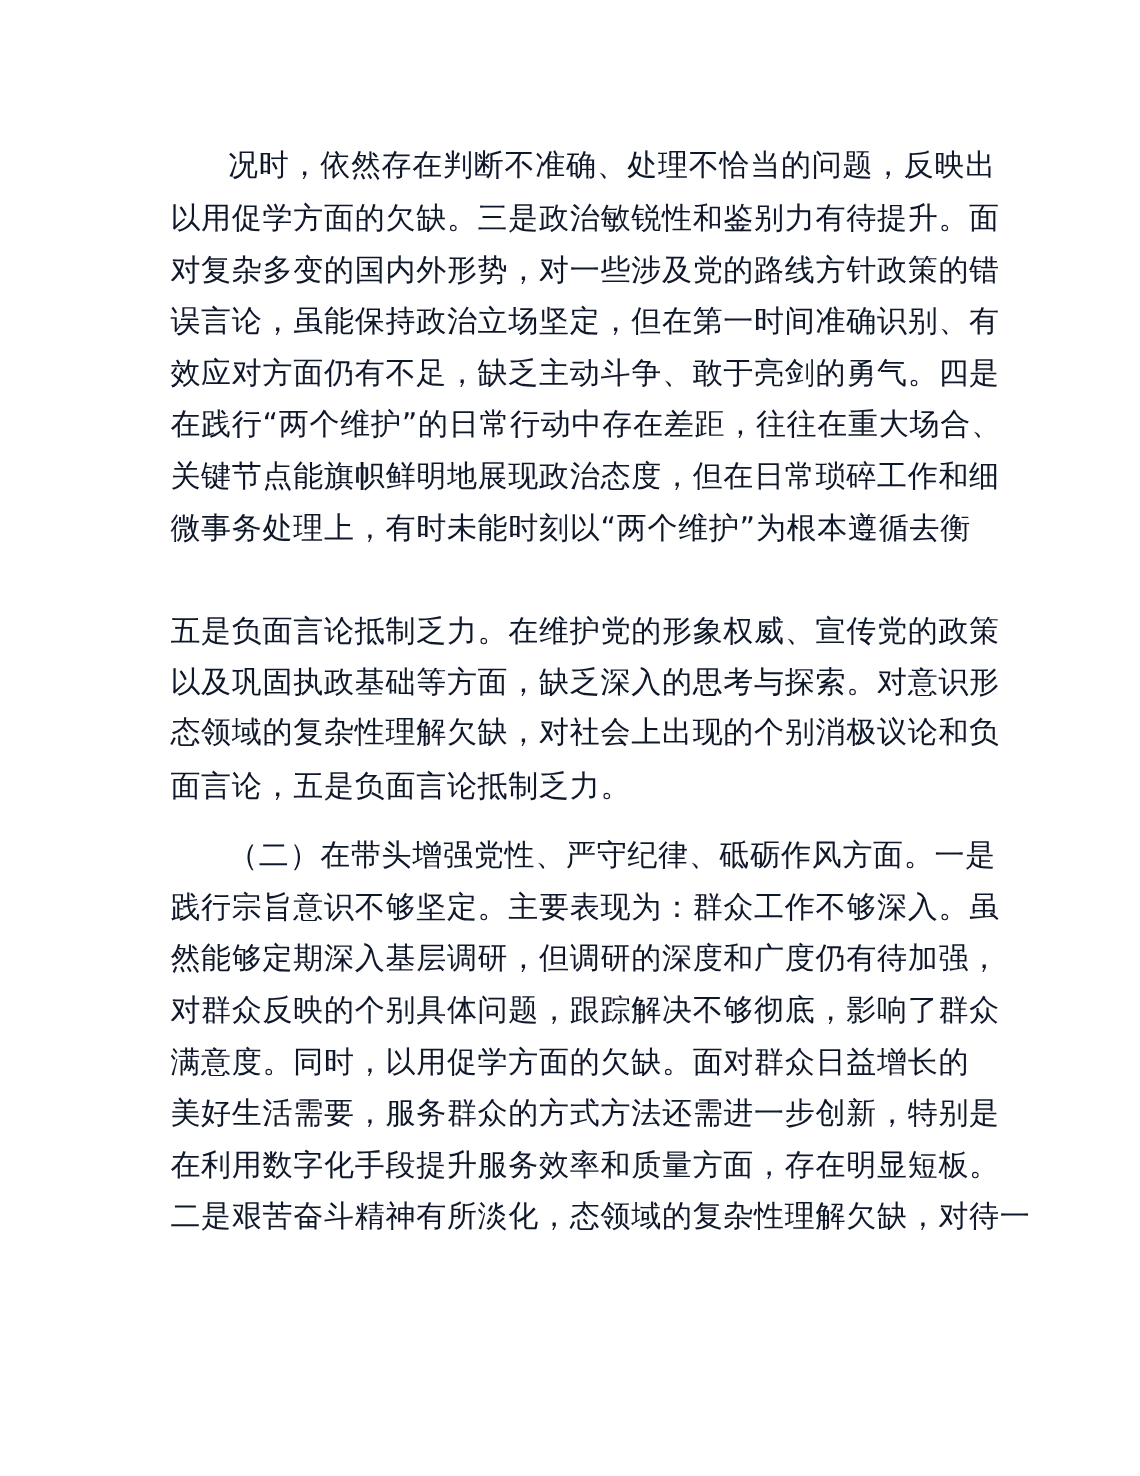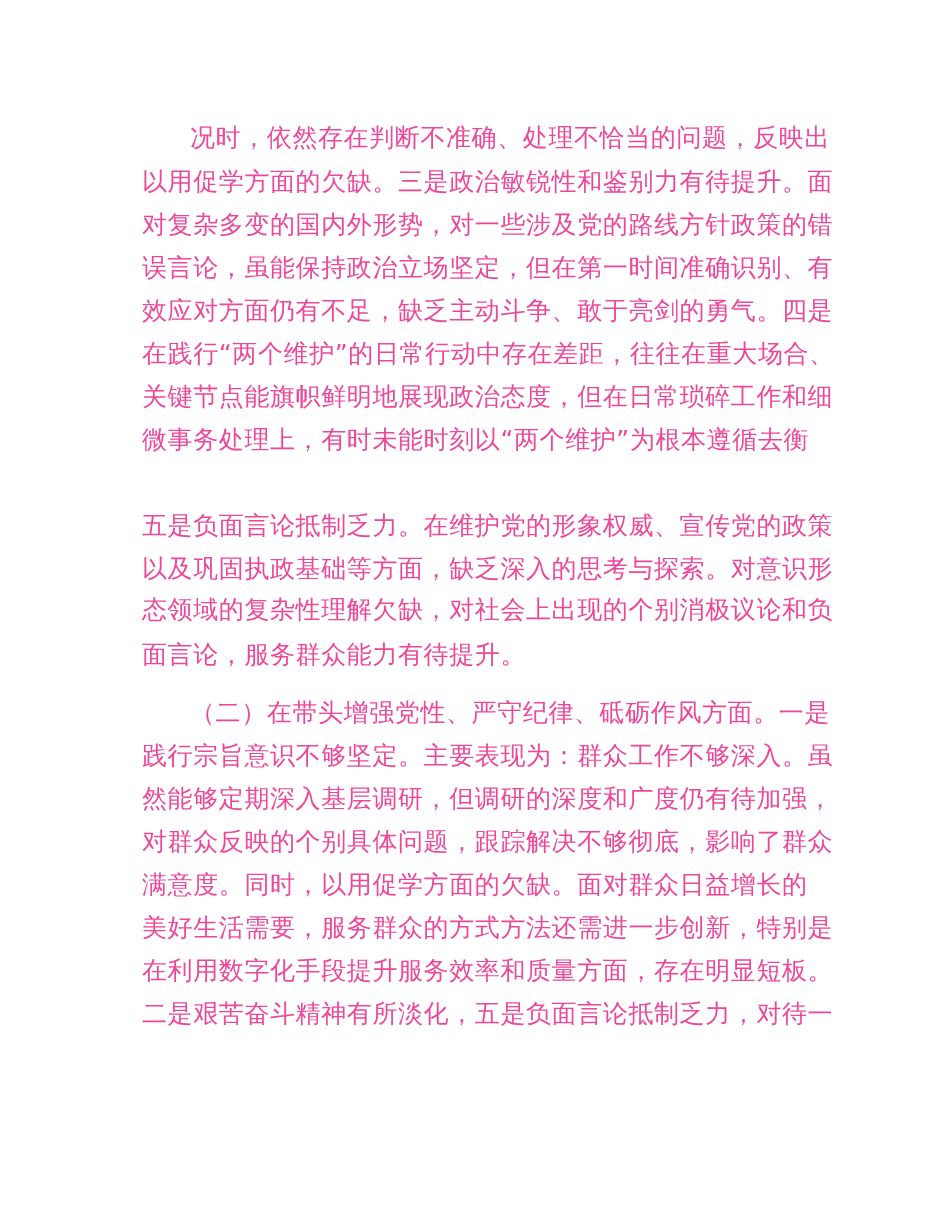--- a/index.html
+++ b/index.html
@@ -6,43 +6,43 @@
   body { width: 950px; height: 1230px; position: relative; overflow: hidden; }
   .page { position: absolute; left: 0; top: 0; width: 950px; height: 1230px; background: #fff; }
   .line {
     position: absolute;
     left: 142px;
     width: 680px;
     height: 43px;
     font-family: "DejaVu Sans", "Liberation Sans", sans-serif;
     font-size: 25px;
     line-height: 43px;
-    color: #ec4899;
+    color: #0f172a;
     white-space: nowrap;
     letter-spacing: 0.6px;
   }
   .line.indent { left: 190px; }
 </style>
 </head>
 <body>
 
 <div class="page">
   <div class="line indent" style="top:116px">况时，依然存在判断不准确、处理不恰当的问题，反映出</div>
   <div class="line" style="top:203px">对复杂多变的国内外形势，对一些涉及党的路线方针政策的错</div>
   <div class="line" style="top:160px">以用促学方面的欠缺。三是政治敏锐性和鉴别力有待提升。面</div>
   <div class="line" style="top:246px">误言论，虽能保持政治立场坚定，但在第一时间准确识别、有</div>
   <div class="line" style="top:289px">效应对方面仍有不足，缺乏主动斗争、敢于亮剑的勇气。四是</div>
   <div class="line" style="top:375px">关键节点能旗帜鲜明地展现政治态度，但在日常琐碎工作和细</div>
   <div class="line" style="top:332px">在践行“两个维护”的日常行动中存在差距，往往在重大场合、</div>
   <div class="line" style="top:418px">微事务处理上，有时未能时刻以“两个维护”为根本遵循去衡</div>
   <div class="line" style="top:504px">五是负面言论抵制乏力。在维护党的形象权威、宣传党的政策</div>
   <div class="line" style="top:547px">以及巩固执政基础等方面，缺乏深入的思考与探索。对意识形</div>
   <div class="line" style="top:588px">态领域的复杂性理解欠缺，对社会上出现的个别消极议论和负</div>
-  <div class="line" style="top:633px">面言论，服务群众能力有待提升。</div>
+  <div class="line" style="top:633px">面言论，五是负面言论抵制乏力。</div>
   <div class="line indent" style="top:691px">（二）在带头增强党性、严守纪律、砥砺作风方面。一是</div>
   <div class="line" style="top:734px">践行宗旨意识不够坚定。主要表现为：群众工作不够深入。虽</div>
   <div class="line" style="top:777px">然能够定期深入基层调研，但调研的深度和广度仍有待加强，</div>
   <div class="line" style="top:820px">对群众反映的个别具体问题，跟踪解决不够彻底，影响了群众</div>
   <div class="line" style="top:863px">满意度。同时，以用促学方面的欠缺。面对群众日益增长的</div>
   <div class="line" style="top:906px">美好生活需要，服务群众的方式方法还需进一步创新，特别是</div>
   <div class="line" style="top:949px">在利用数字化手段提升服务效率和质量方面，存在明显短板。</div>
-  <div class="line" style="top:992px">二是艰苦奋斗精神有所淡化，五是负面言论抵制乏力，对待一</div>
+  <div class="line" style="top:992px">二是艰苦奋斗精神有所淡化，态领域的复杂性理解欠缺，对待一</div>
 </div>
 
 </body></html>

